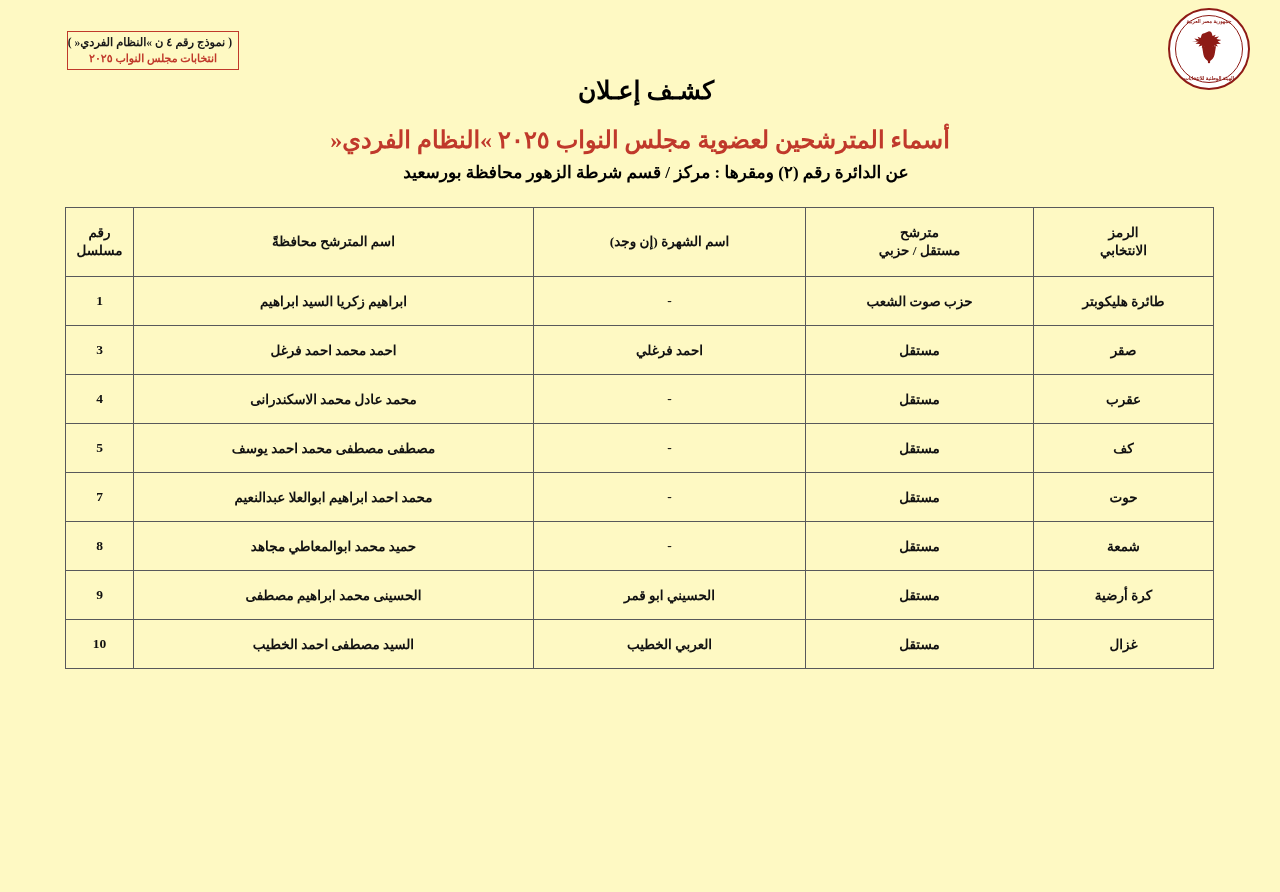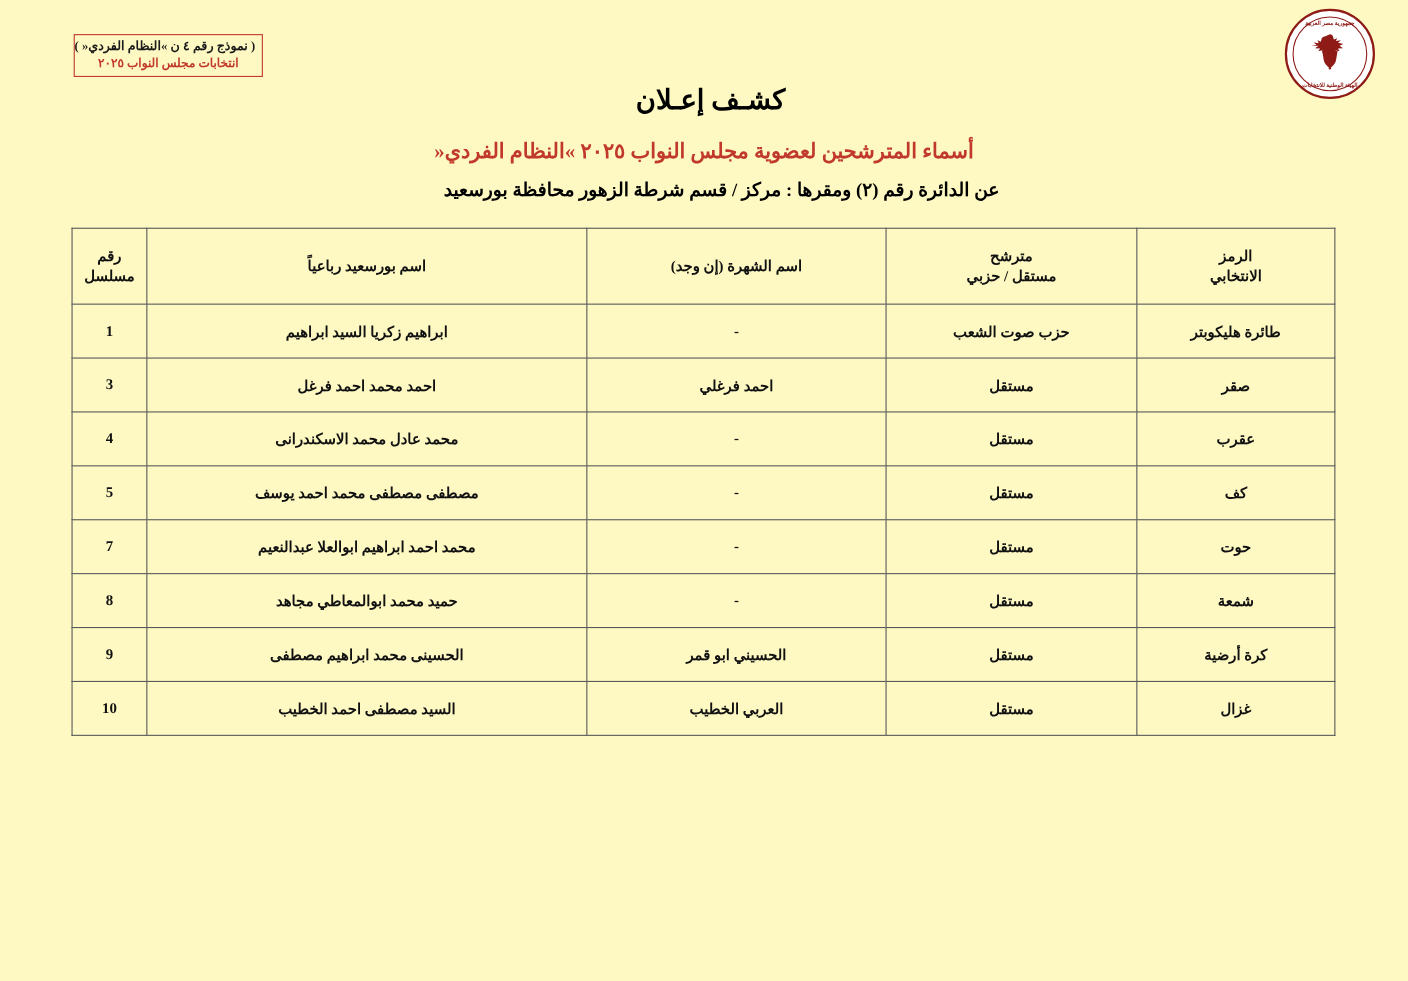--- a/index.html
+++ b/index.html
@@ -104,21 +104,21 @@
     font-weight: bold;
     letter-spacing: 1px;
     color: #000;
   }
   .title-sub {
     position: absolute;
     top: 126px;
     left: 0;
     right: 0;
     text-align: center;
-    font-size: 19px;
+    font-size: 24px;
     font-weight: bold;
     color: #c0392b;
   }
   .title-circle {
     position: absolute;
     top: 162px;
     left: 0;
     right: 0;
     text-align: center;
     font-size: 17px;
@@ -212,21 +212,21 @@
         <tr>
           <th>
             <div>الرمز</div>
             <div>الانتخابي</div>
           </th>
           <th>
             <div>مترشح</div>
             <div>مستقل / حزبي</div>
           </th>
           <th>اسم الشهرة (إن وجد)</th>
-          <th>اسم بورسعيد رباعياً</th>
+          <th>اسم المترشح محافظةً</th>
           <th>
             <div>رقم</div>
             <div>مسلسل</div>
           </th>
         </tr>
       </thead>
       <tbody>
         <tr>
           <td class="sym">طائرة هليكوبتر</td>
           <td class="aff">حزب صوت الشعب</td>

